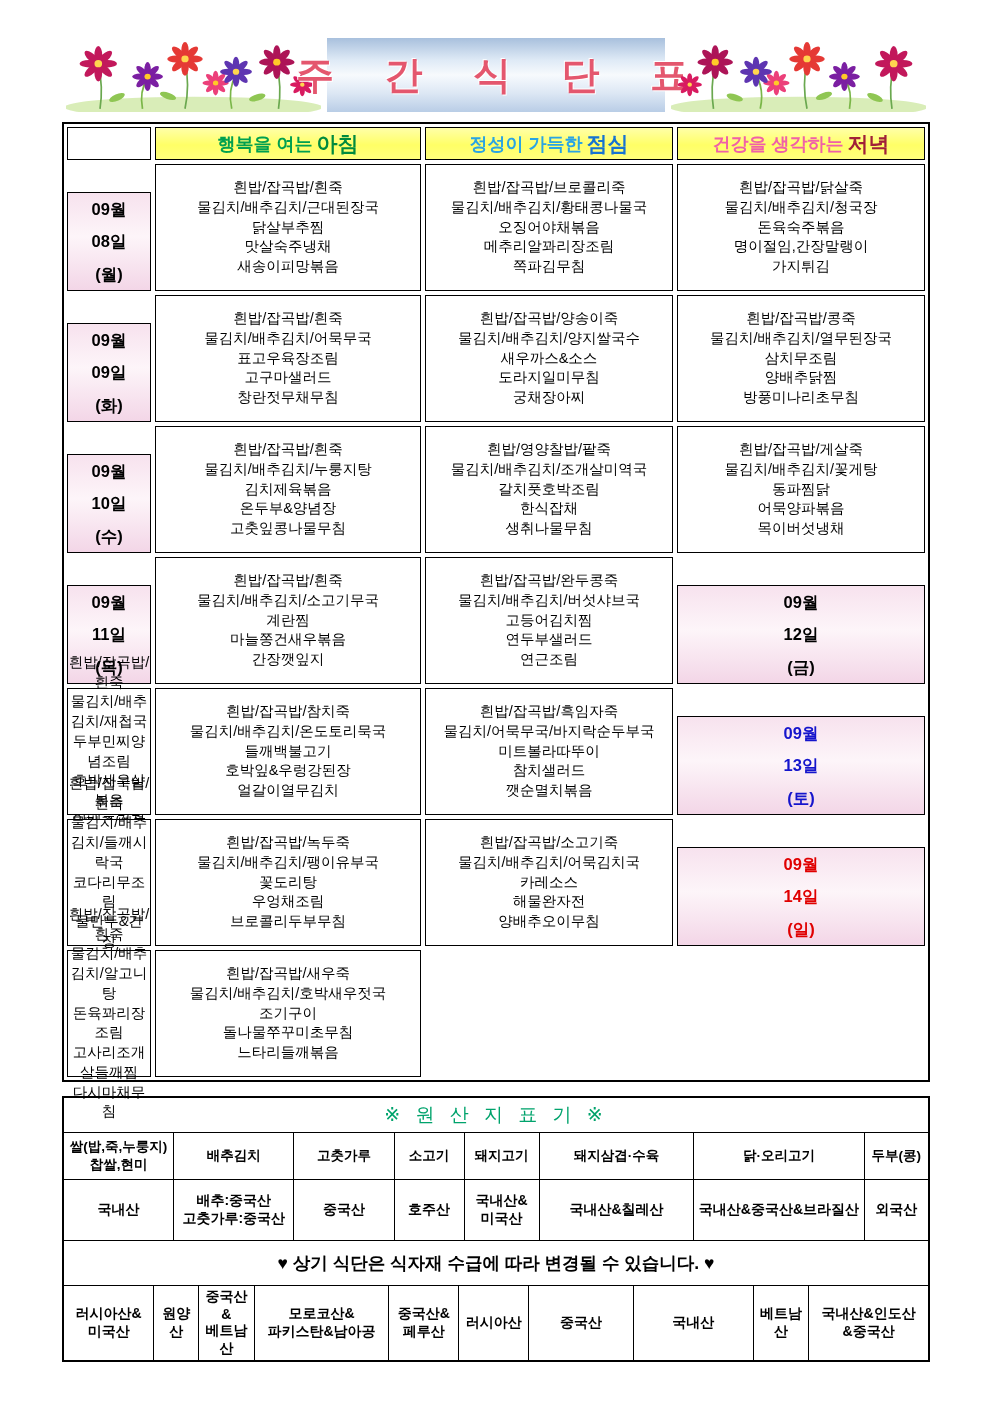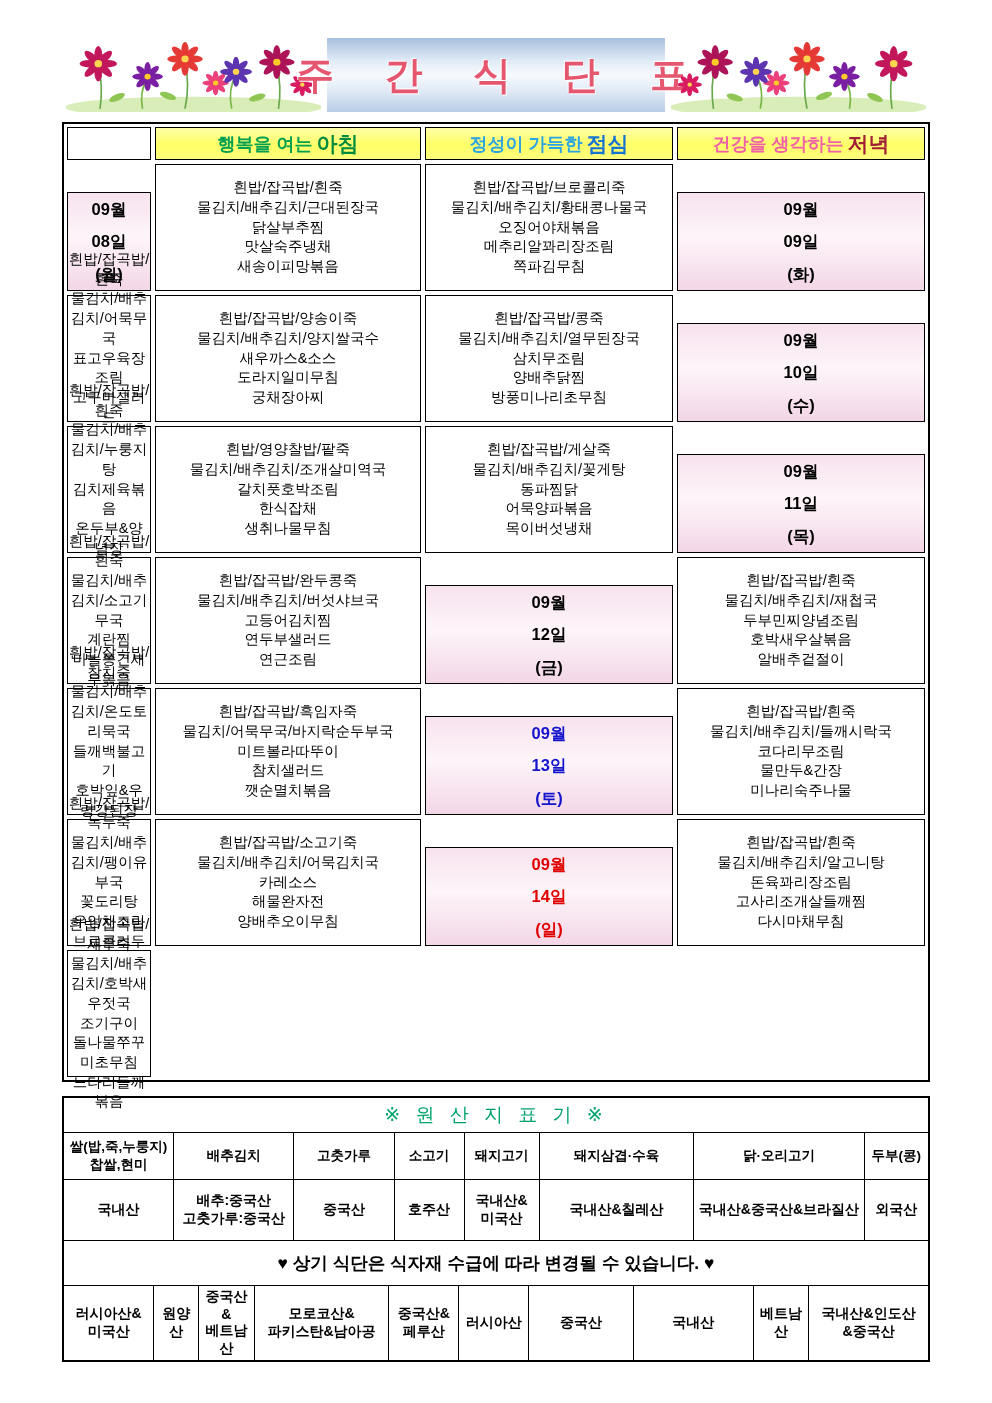--- a/index.html
+++ b/index.html
@@ -142,20 +142,25 @@
       <div class="cell menu">흰밥/잡곡밥/흰죽
 물김치/배추김치/근대된장국
 닭살부추찜
 맛살숙주냉채
 새송이피망볶음</div>
       <div class="cell menu">흰밥/잡곡밥/브로콜리죽
 물김치/배추김치/황태콩나물국
 오징어야채볶음
 메추리알꽈리장조림
 쪽파김무침</div>
+      <div class="cell menu">흰밥/잡곡밥/닭살죽
+물김치/배추김치/청국장
+돈육숙주볶음
+명이절임,간장말랭이
+가지튀김</div>
 
       <div class="cell date">09월
 09일
 (화)</div>
       <div class="cell menu">흰밥/잡곡밥/흰죽
 물김치/배추김치/어묵무국
 표고우육장조림
 고구마샐러드
 창란젓무채무침</div>
       <div class="cell menu">흰밥/잡곡밥/양송이죽

